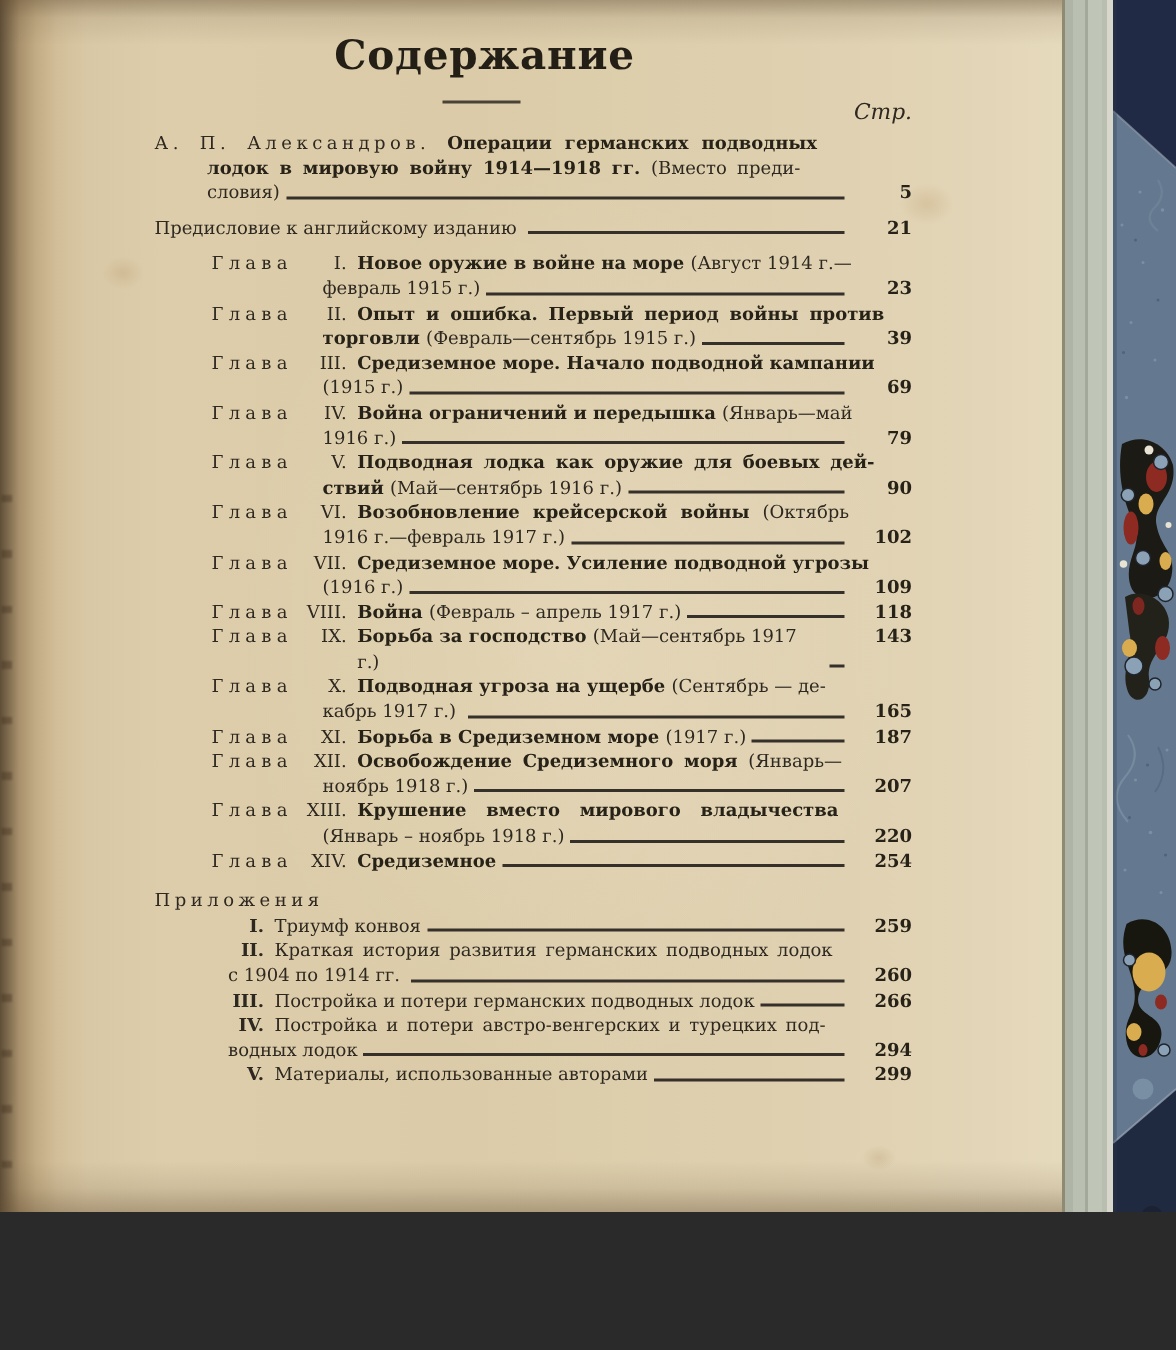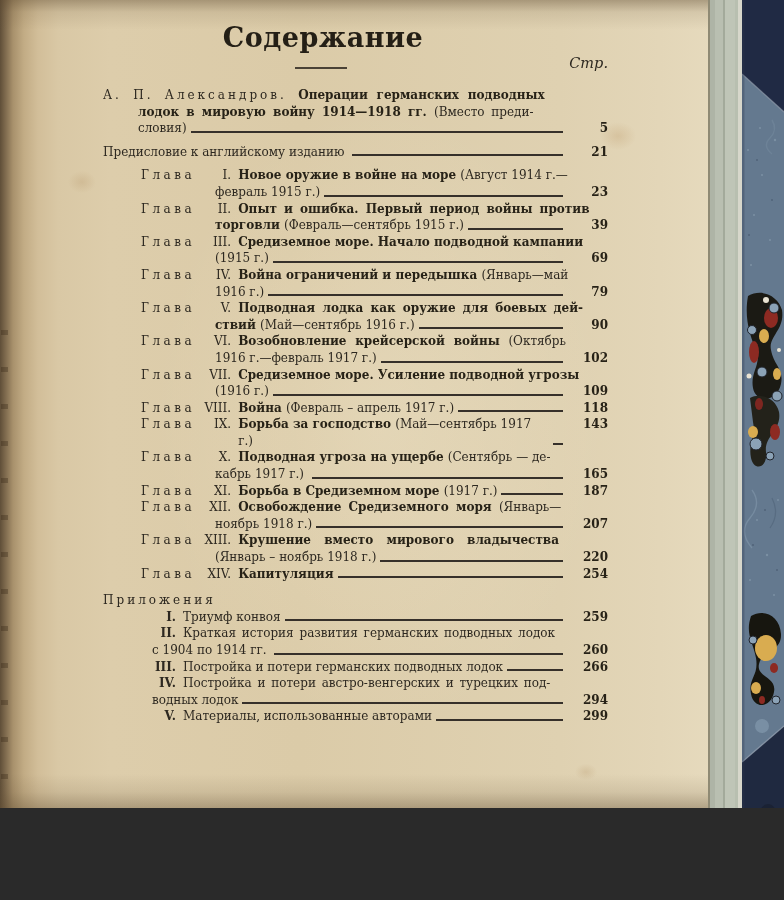--- a/index.html
+++ b/index.html
@@ -27,21 +27,21 @@
     position:absolute;left:708px;top:0;width:34px;height:900px;
     background:linear-gradient(90deg,#8f8a74 0 2px,#aeb4a6 2px 7px,#b9bfb1 7px 15px,#a3aa9b 15px 17px,#bfc5b7 17px 27px,#b8bfb0 27px 30px,#d7d7cb 30px 34px);
   }
   .content{position:absolute;left:103px;top:16px;width:505px;color:#2d2820;}
   .title{
     margin:6px 0 0 0;width:440px;text-align:center;
     font-size:27px;font-weight:700;letter-spacing:.5px;color:#241f16;
   }
   .subrow{position:relative;height:30px;}
   .title-rule{position:absolute;left:192px;top:14px;width:52px;height:2px;background:#4a4236;}
-  .str{position:absolute;right:0;top:2px;font-style:italic;font-size:14.5px;}
+  .str{position:absolute;right:0;top:14px;font-style:italic;font-size:14.5px;}
   .rows{margin-top:4px;}
   .row{display:flex;align-items:baseline;line-height:16.6px;font-size:12px;white-space:pre-wrap;}
   .row .txt{min-width:0;}
   .seg-b{font-weight:700;color:#272217;}
   .seg-r{font-weight:400;}
   .seg-s{letter-spacing:3px;}
   .lab{margin-left:38px;letter-spacing:3.5px;white-space:pre;}
   .num{text-align:right;white-space:pre;}
   .chapter .num{flex:0 0 36px;margin-right:7px;}
   .chapter-cont{padding-left:112px;}
@@ -93,21 +93,21 @@
         <div class="row chapter-cont"><span class="txt"><span class="seg-r">(1916 г.)</span></span><span class="leader"></span><span class="page">109</span></div>
         <div class="row chapter"><span class="lab">Глава</span><span class="num">VIII.</span><span class="txt"><span class="seg-b">Война </span><span class="seg-r">(Февраль – апрель 1917 г.)</span></span><span class="leader"></span><span class="page">118</span></div>
         <div class="row chapter"><span class="lab">Глава</span><span class="num">IX.</span><span class="txt"><span class="seg-b">Борьба за господство </span><span class="seg-r">(Май—сентябрь 1917 г.)</span></span><span class="leader"></span><span class="page">143</span></div>
         <div class="row chapter"><span class="lab">Глава</span><span class="num">X.</span><span class="txt"><span class="seg-b">Подводная угроза на ущербе </span><span class="seg-r">(Сентябрь — де-</span></span></div>
         <div class="row chapter-cont"><span class="txt"><span class="seg-r">кабрь 1917 г.) </span></span><span class="leader"></span><span class="page">165</span></div>
         <div class="row chapter"><span class="lab">Глава</span><span class="num">XI.</span><span class="txt"><span class="seg-b">Борьба в Средиземном море </span><span class="seg-r">(1917 г.)</span></span><span class="leader"></span><span class="page">187</span></div>
         <div class="row chapter wsp3"><span class="lab">Глава</span><span class="num">XII.</span><span class="txt"><span class="seg-b">Освобождение Средиземного моря </span><span class="seg-r">(Январь—</span></span></div>
         <div class="row chapter-cont"><span class="txt"><span class="seg-r">ноябрь 1918 г.)</span></span><span class="leader"></span><span class="page">207</span></div>
         <div class="row chapter wsp8"><span class="lab">Глава</span><span class="num">XIII.</span><span class="txt"><span class="seg-b">Крушение вместо мирового владычества</span></span></div>
         <div class="row chapter-cont"><span class="txt"><span class="seg-r">(Январь – ноябрь 1918 г.)</span></span><span class="leader"></span><span class="page">220</span></div>
-        <div class="row chapter"><span class="lab">Глава</span><span class="num">XIV.</span><span class="txt"><span class="seg-b">Капитуляция</span></span><span class="leader"></span><span class="page">254</span></div>
+        <div class="row chapter"><span class="lab">Глава</span><span class="num">XIV.</span><span class="txt"><span class="seg-b">Средиземное</span></span><span class="leader"></span><span class="page">254</span></div>
         <div class="row head gap-lg"><span class="txt"><span class="seg-s">Приложения</span></span></div>
         <div class="row app"><span class="num">I.</span><span class="txt"><span class="seg-r">Триумф конвоя</span></span><span class="leader"></span><span class="page">259</span></div>
         <div class="row app wsp2"><span class="num">II.</span><span class="txt"><span class="seg-r">Краткая история развития германских подводных лодок</span></span></div>
         <div class="row app-cont"><span class="txt"><span class="seg-r">с 1904 по 1914 гг. </span></span><span class="leader"></span><span class="page">260</span></div>
         <div class="row app"><span class="num">III.</span><span class="txt"><span class="seg-r">Постройка и потери германских подводных лодок</span></span><span class="leader"></span><span class="page">266</span></div>
         <div class="row app wsp2"><span class="num">IV.</span><span class="txt"><span class="seg-r">Постройка и потери австро-венгерских и турецких под-</span></span></div>
         <div class="row app-cont"><span class="txt"><span class="seg-r">водных лодок</span></span><span class="leader"></span><span class="page">294</span></div>
         <div class="row app"><span class="num">V.</span><span class="txt"><span class="seg-r">Материалы, использованные авторами</span></span><span class="leader"></span><span class="page">299</span></div>
       </div>
   </div>

